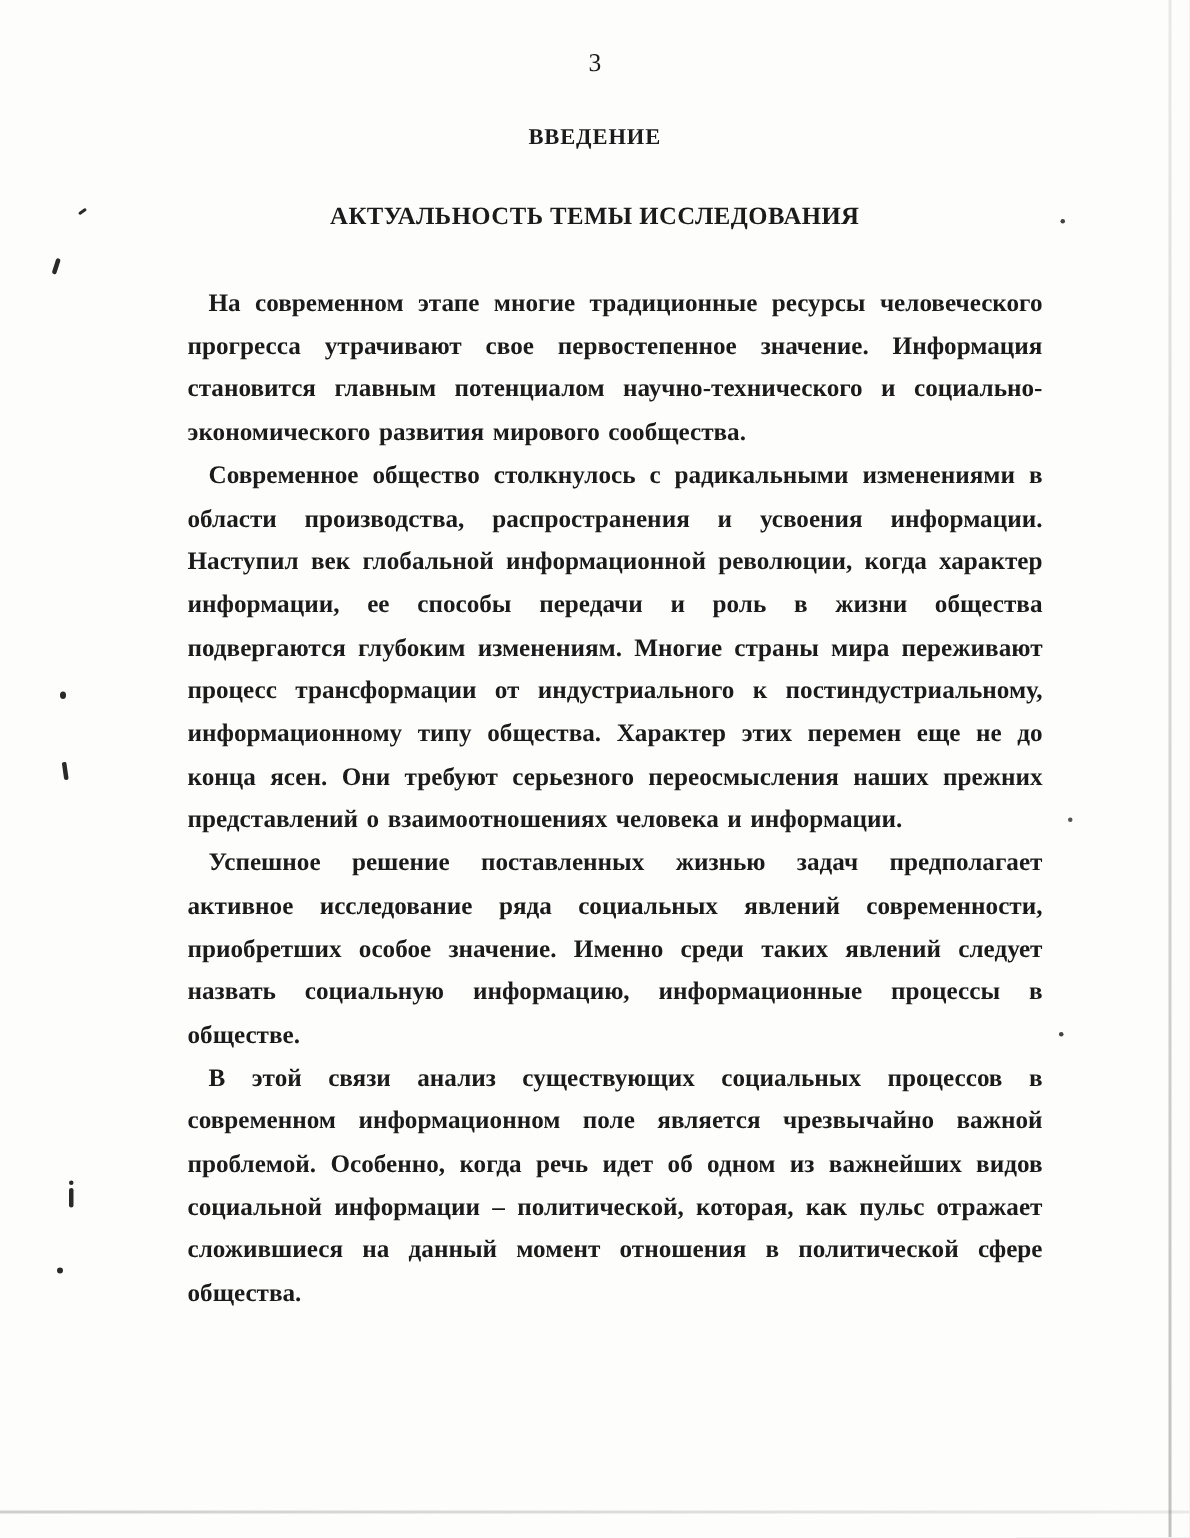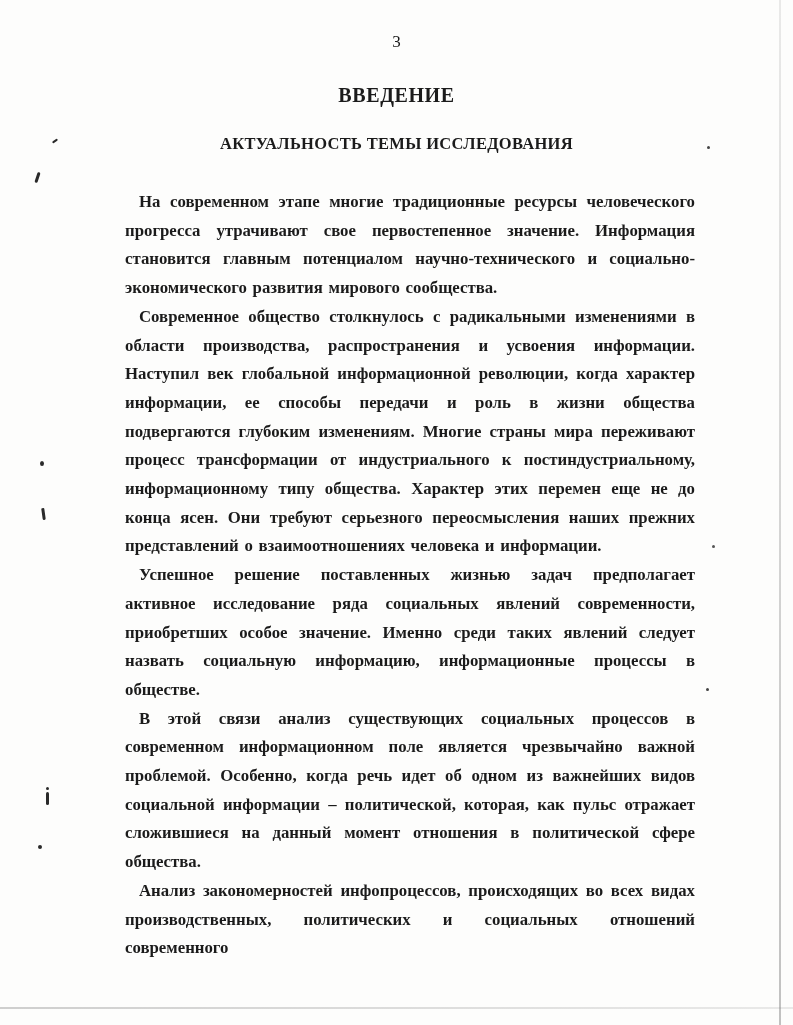--- a/index.html
+++ b/index.html
@@ -24,21 +24,21 @@
     width: 100%;
     text-align: center;
     font-size: 17px;
   }
   .doc-title {
     position: absolute;
     top: 84px;
     left: 0;
     width: 100%;
     text-align: center;
-    font-size: 20px;
+    font-size: 15px;
     font-weight: bold;
     letter-spacing: 0.6px;
   }
   .doc-subtitle {
     position: absolute;
     top: 134px;
     left: 0;
     width: 100%;
     text-align: center;
     font-size: 16.5px;
@@ -102,21 +102,20 @@
 
   <div class="doc-title">ВВЕДЕНИЕ</div>
 
   <div class="doc-subtitle">АКТУАЛЬНОСТЬ ТЕМЫ ИССЛЕДОВАНИЯ</div>
 
   <div class="body-text">
     <p>На современном этапе многие традиционные ресурсы человеческого прогресса утрачивают свое первостепенное значение. Информация становится главным потенциалом научно-технического и социально-экономического развития мирового сообщества.</p>
     <p>Современное общество столкнулось с радикальными изменениями в области производства, распространения и усвоения информации. Наступил век глобальной информационной революции, когда характер информации, ее способы передачи и роль в жизни общества подвергаются глубоким изменениям. Многие страны мира переживают процесс трансформации от индустриального к постиндустриальному, информационному типу общества. Характер этих перемен еще не до конца ясен. Они требуют серьезного переосмысления наших прежних представлений о взаимоотношениях человека и информации.</p>
     <p>Успешное решение поставленных жизнью задач предполагает активное исследование ряда социальных явлений современности, приобретших особое значение. Именно среди таких явлений следует назвать социальную информацию, информационные процессы в обществе.</p>
     <p>В этой связи анализ существующих социальных процессов в современном информационном поле является чрезвычайно важной проблемой. Особенно, когда речь идет об одном из важнейших видов социальной информации – политической, которая, как пульс отражает сложившиеся на данный момент отношения в политической сфере общества.</p>
-    <p>Анализ закономерностей инфопроцессов, происходящих во всех видах производственных, политических и социальных отношений современного</p>
   </div>
 
   <span class="artifact a1"></span>
   <span class="artifact a2"></span>
   <span class="artifact a3"></span>
   <span class="artifact a4"></span>
   <span class="artifact a5"></span>
   <span class="artifact a6"></span>
   <span class="artifact dot-r1"></span>
   <span class="artifact dot-r2"></span>

